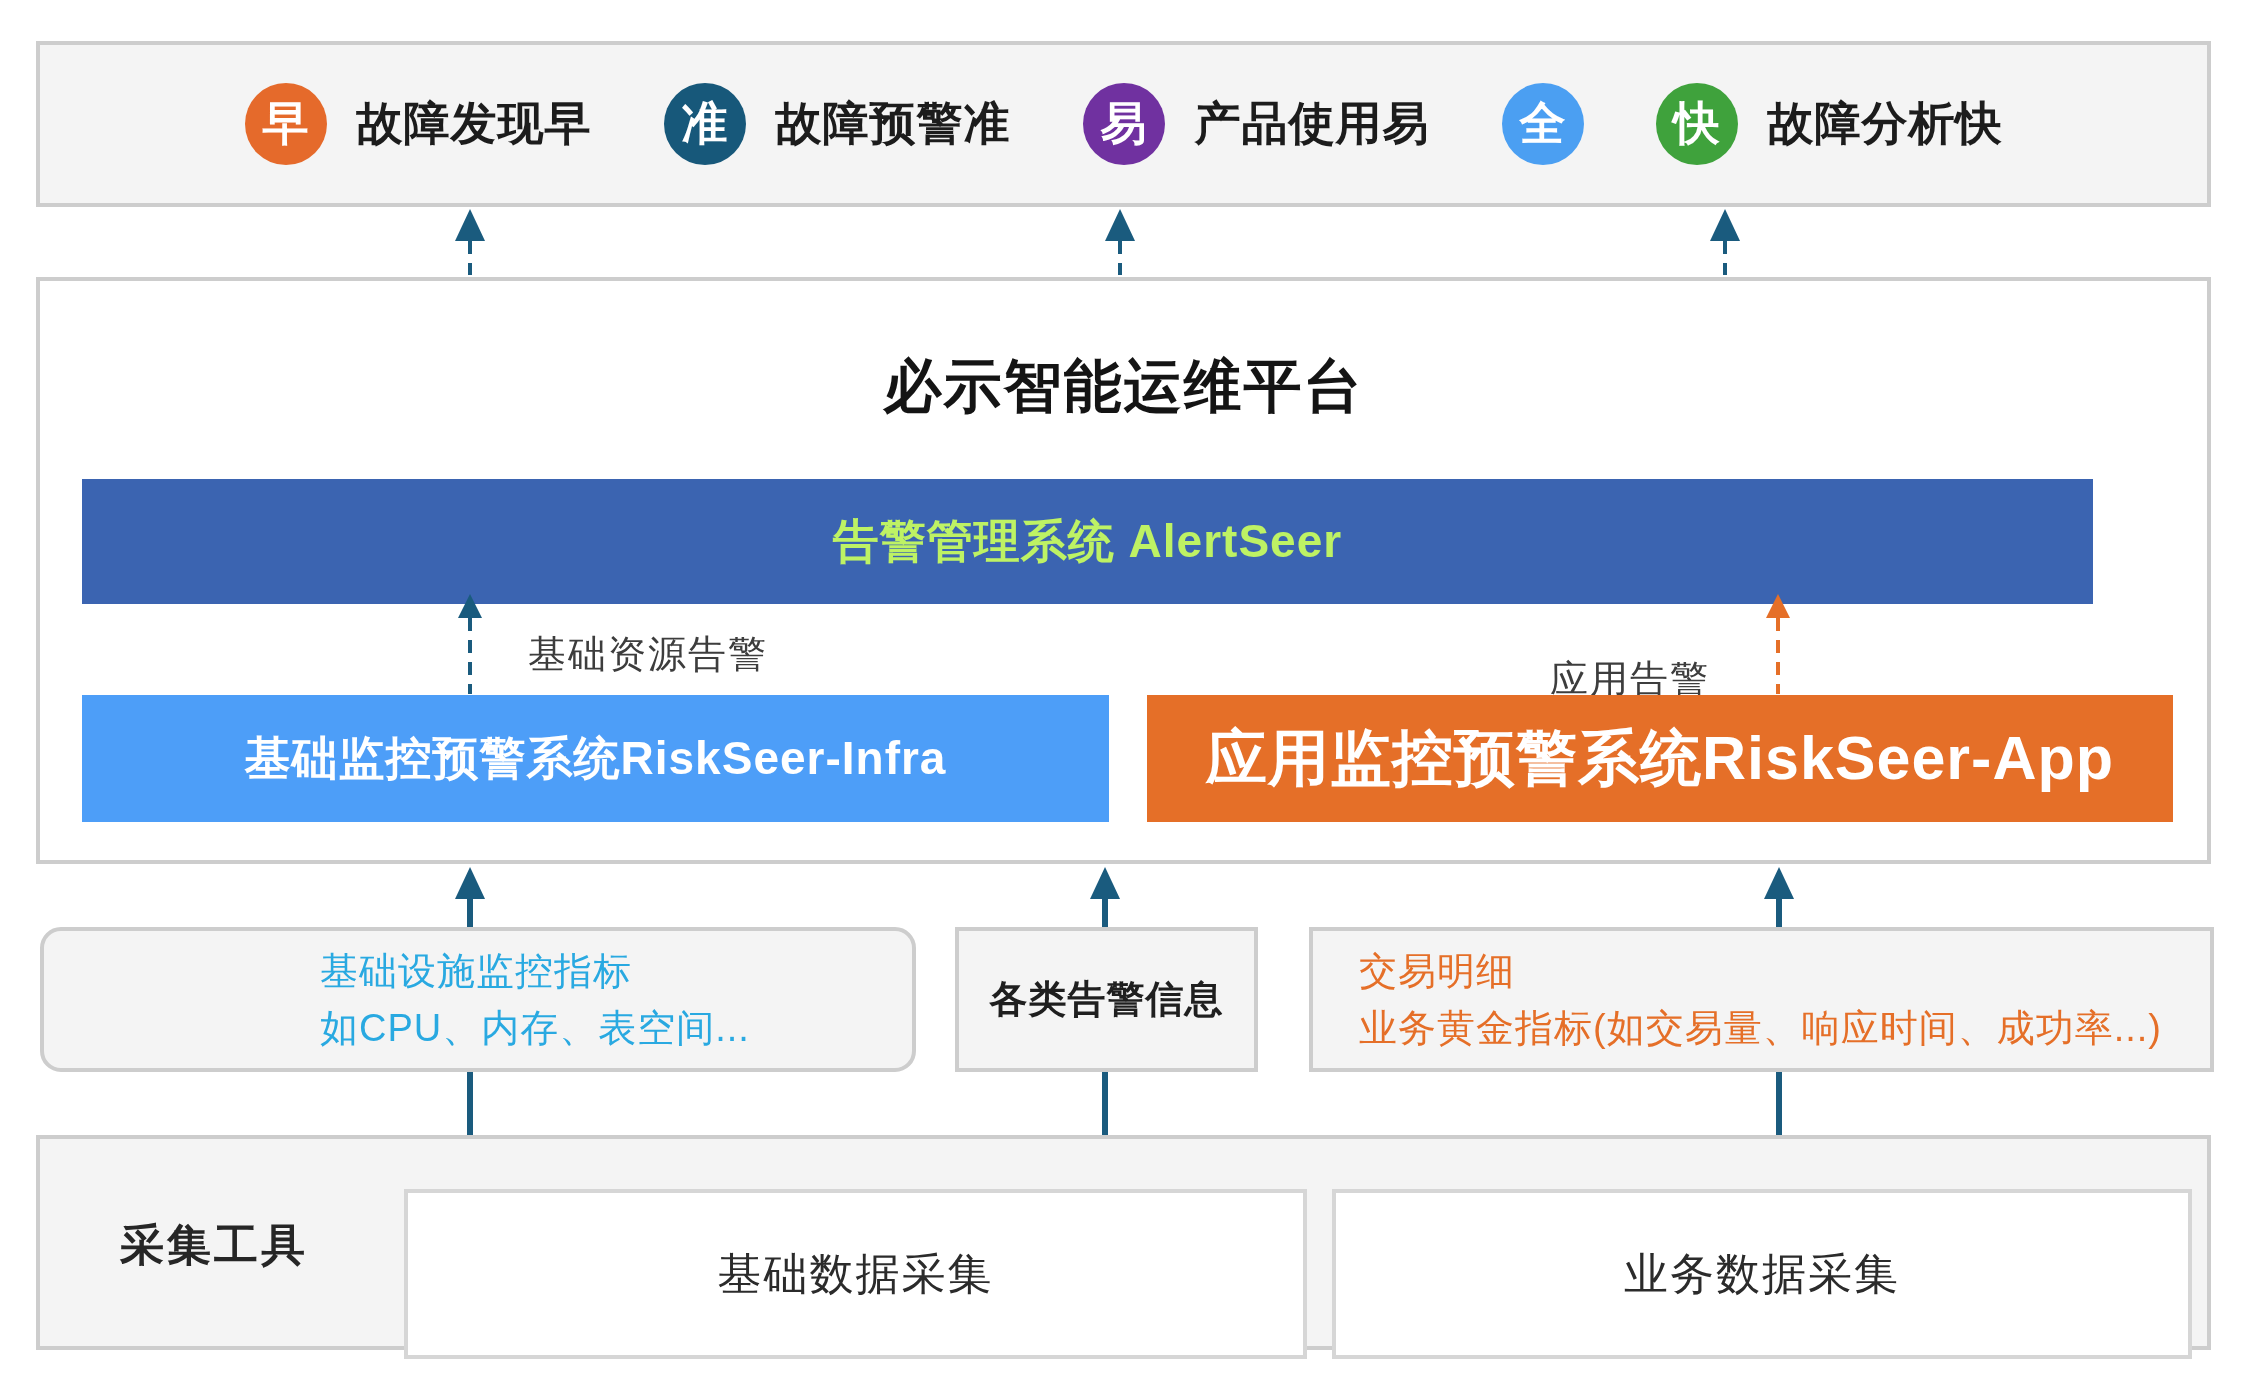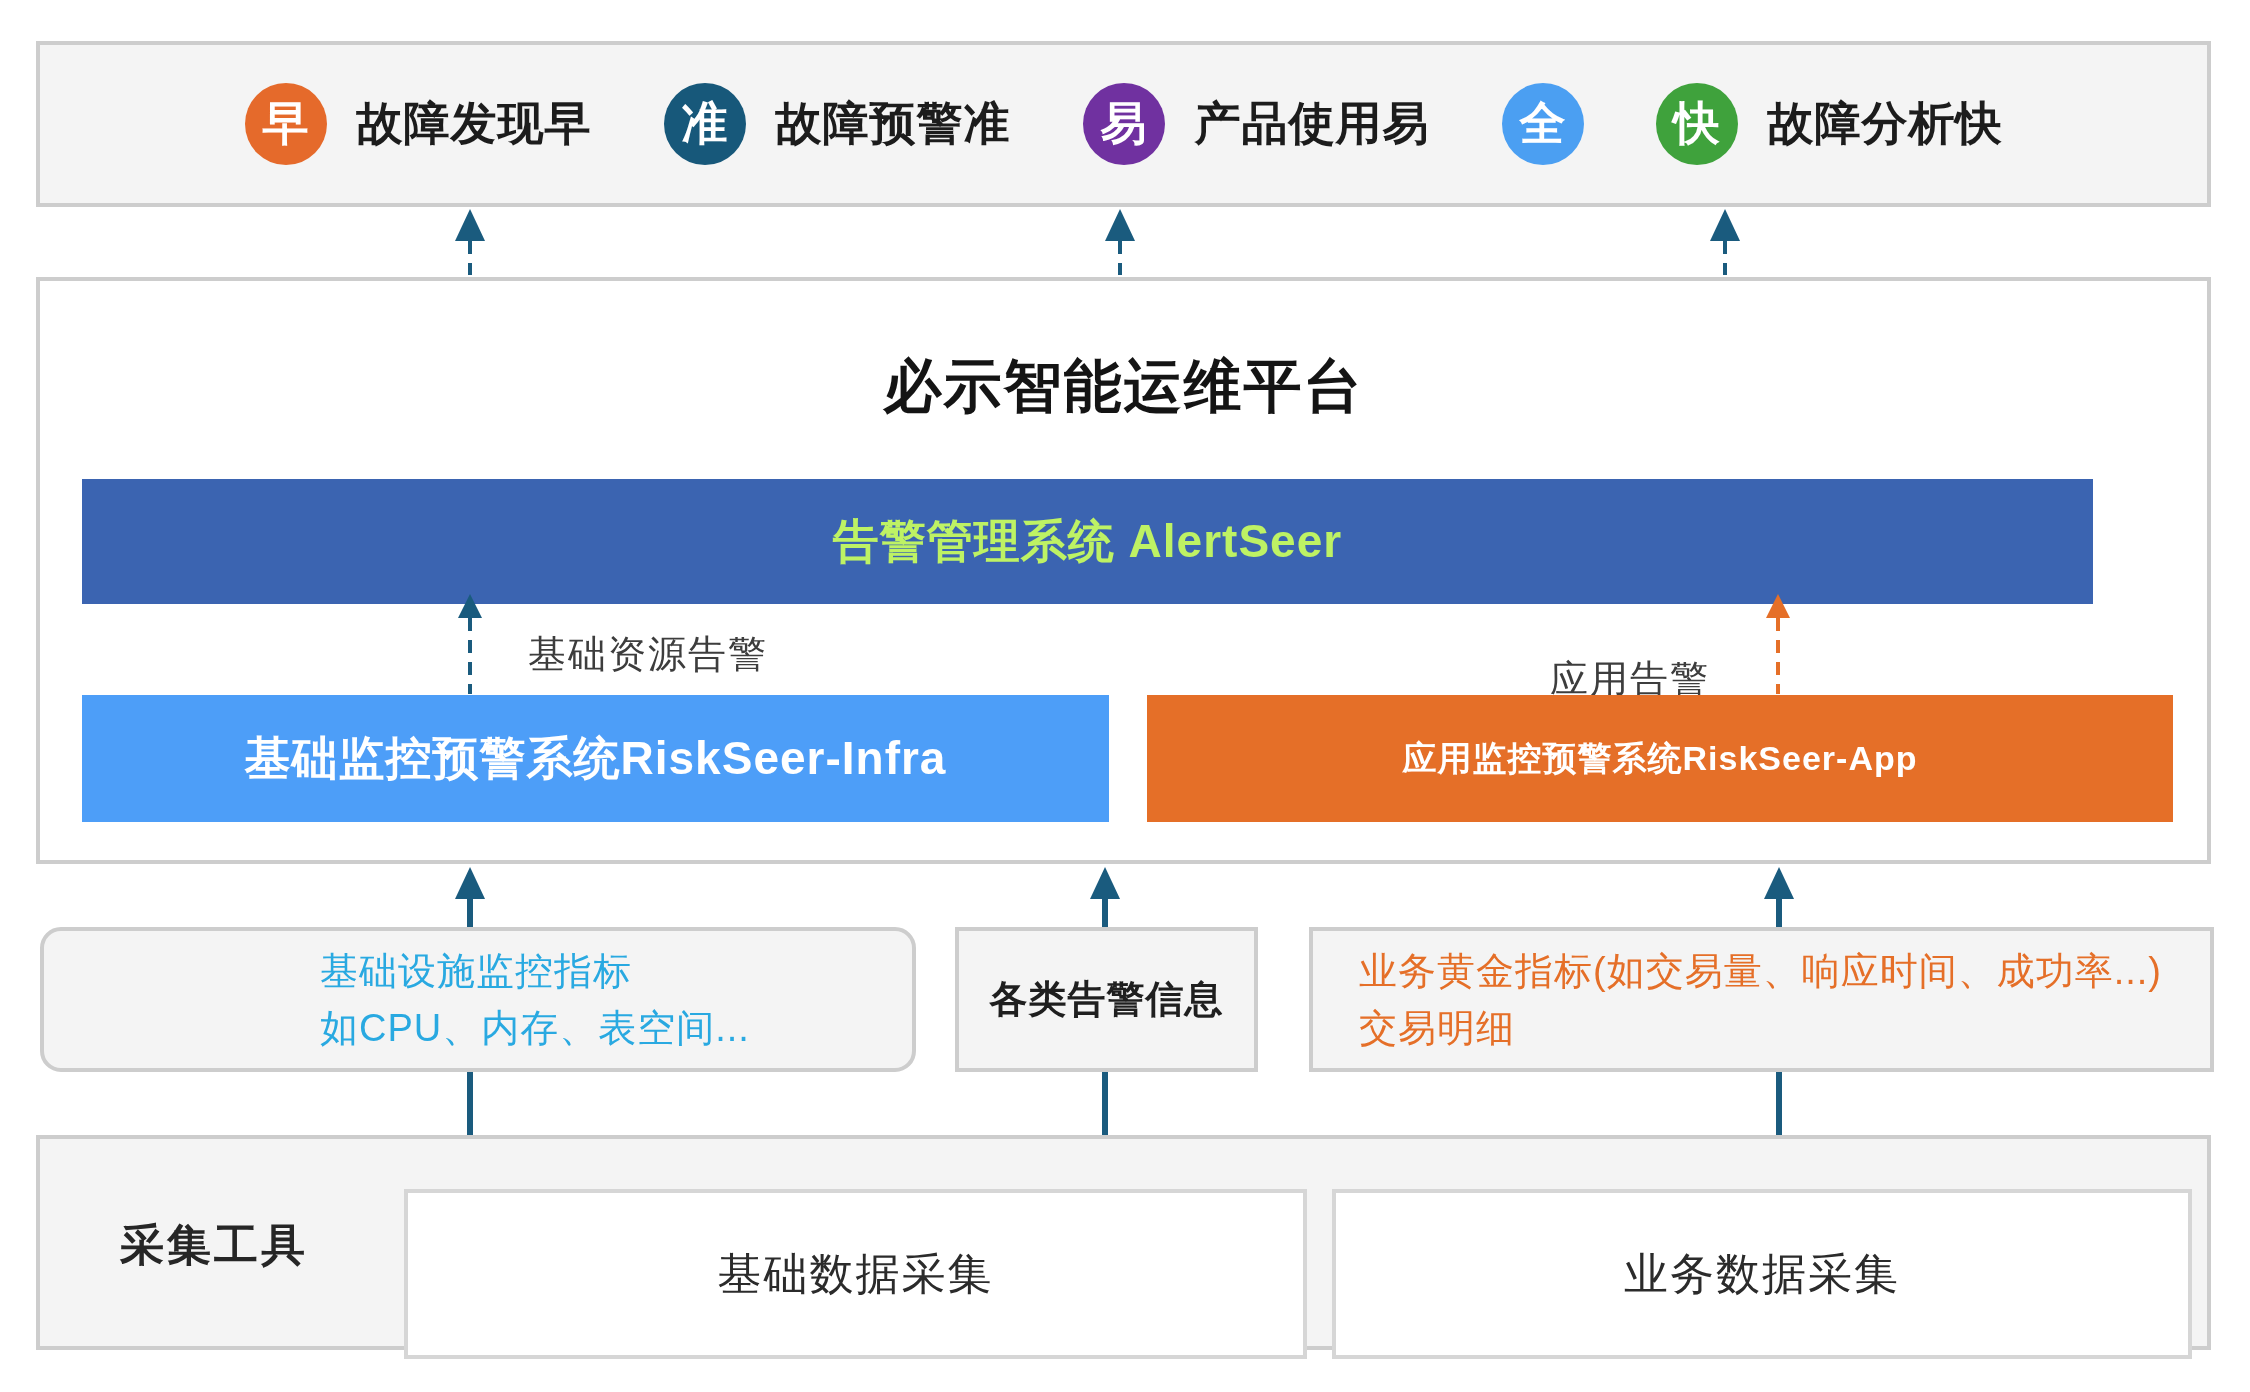--- a/index.html
+++ b/index.html
@@ -47,21 +47,21 @@
     color:#bef264;font-size:46px;font-weight:700;letter-spacing:1px;z-index:3;
   }
   .infra-bar{
     position:absolute;left:82px;top:695px;width:1027px;height:127px;
     background:var(--bar_light_blue,#4d9ef8);display:flex;align-items:center;justify-content:center;
     color:#ffffff;font-size:46px;font-weight:700;letter-spacing:1px;z-index:3;
   }
   .app-bar{
     position:absolute;left:1147px;top:695px;width:1026px;height:127px;
     background:var(--accent_orange,#e56f28);display:flex;align-items:center;justify-content:center;
-    color:#ffffff;font-size:34px;font-weight:700;letter-spacing:1px;z-index:3;
+    color:#ffffff;font-size:61px;font-weight:700;letter-spacing:1px;z-index:3;
   }
   .arrow-label{
     position:absolute;font-size:38px;color:var(--arrow_label_gray,#3d3d3d);
     letter-spacing:2px;z-index:3;white-space:nowrap;
   }
 
   
   .info-box{
     position:absolute;top:927px;height:145px;box-sizing:border-box;
     background:var(--panel_bg,#f4f4f4);border:4px solid var(--panel_border,#cdcdcd);
@@ -163,22 +163,22 @@
   </div>
 
   <div class="info-box info-a">
     <div>基础设施监控指标</div>
     <div>如CPU、内存、表空间...</div>
   </div>
   <div class="info-box info-b">
     <div>各类告警信息</div>
   </div>
   <div class="info-box info-c">
+    <div>交易明细</div>
     <div>业务黄金指标(如交易量、响应时间、成功率...)</div>
-    <div>交易明细</div>
   </div>
 
   <div class="collect-box"></div>
   <div class="collect-label">采集工具</div>
   <div class="collect-inner collect-infra">基础数据采集</div>
   <div class="collect-inner collect-business">业务数据采集</div>
 
 </div>
 
 </body></html>

